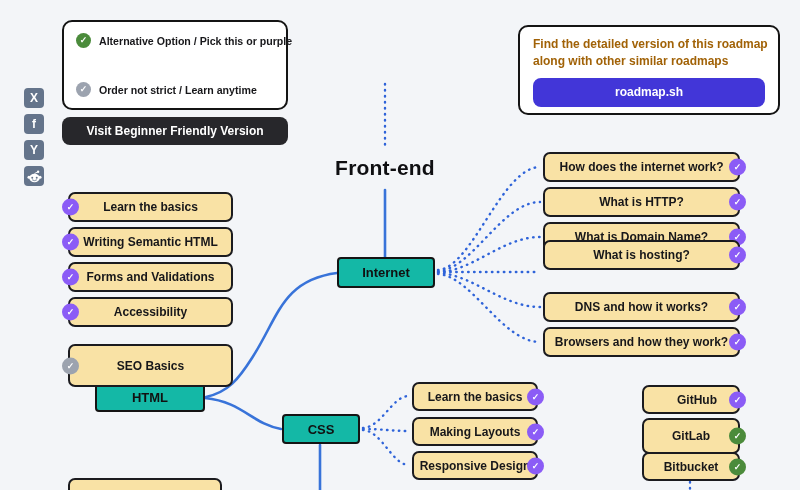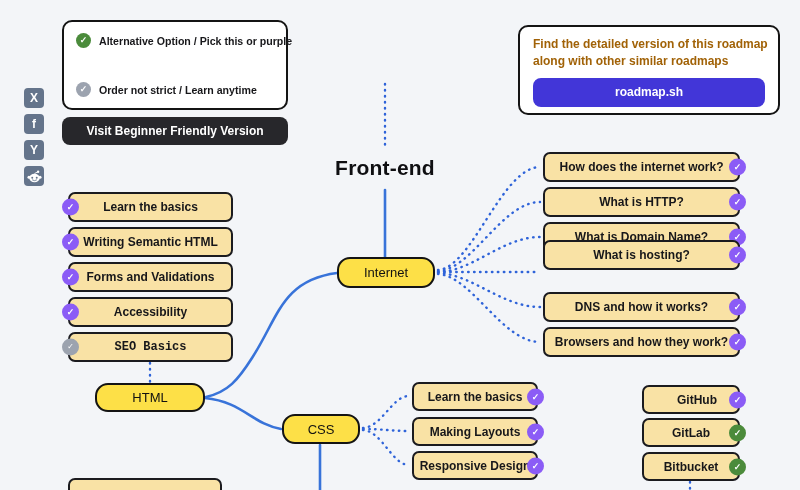--- a/index.html
+++ b/index.html
@@ -41,22 +41,22 @@
     background:#fff; border:2px solid #141414; border-radius:10px; padding:9px 13px; }
   .promo p { font-size:12px; font-weight:600; color:#a16207; line-height:1.45; white-space:nowrap; }
   .promo-btn { display:block; width:100%; height:29px; margin-top:7px; background:#4236d8;
     color:#fff; border:none; border-radius:8px; font-size:12px; font-weight:600;
     font-family:"Liberation Sans", sans-serif; cursor:pointer; }
 
   .page-title { position:absolute; left:305px; top:156px; width:160px; text-align:center;
     font-size:21px; font-weight:700; color:#0f0f12; letter-spacing:0.2px; }
 
   
-  .node { position:absolute; background:#fde047; border:2px solid #141414; border-radius:13px;
-    display:flex; align-items:center; justify-content:center; font-size:13px; font-weight:400;
+  .node { position:absolute; background:#14b8a6; border:2px solid #141414; border-radius:4px;
+    display:flex; align-items:center; justify-content:center; font-size:13px; font-weight:700;
     color:#111; cursor:pointer; }
 
   
   .topic { position:absolute; background:#f9e2a5; border:2px solid #1b1b1f; border-radius:7px;
     display:flex; align-items:center; justify-content:center; font-size:12px; font-weight:600;
     color:#17171a; cursor:pointer; }
   .topic .badge { position:absolute; top:50%; transform:translateY(-50%); }
   .topic .badge.r { right:-8px; }
   .topic .badge.l { left:-8px; }
 </style>
@@ -171,21 +171,21 @@
     <span class="badge l" data-badge="purple"></span>
   </div>
   <div class="topic" style="left:68px; top:262px; width:165px; height:30px;">
     <span>Forms and Validations</span>
     <span class="badge l" data-badge="purple"></span>
   </div>
   <div class="topic" style="left:68px; top:297px; width:165px; height:30px;">
     <span>Accessibility</span>
     <span class="badge l" data-badge="purple"></span>
   </div>
-  <div class="topic" style="left:68px; top:332px; width:165px; height:30px;font-family:Liberation Mono, monospace;">
+  <div class="topic" style="left:68px; top:344px; width:165px; height:43px;">
     <span>SEO Basics</span>
     <span class="badge l" data-badge="gray"></span>
   </div>
 
   <div class="topic" style="left:412px; top:382px; width:126px; height:29px;">
     <span>Learn the basics</span>
     <span class="badge r" data-badge="purple"></span>
   </div>
   <div class="topic" style="left:412px; top:417px; width:126px; height:29px;">
     <span>Making Layouts</span>
@@ -193,21 +193,21 @@
   </div>
   <div class="topic" style="left:412px; top:451px; width:126px; height:29px;">
     <span>Responsive Design</span>
     <span class="badge r" data-badge="purple"></span>
   </div>
 
   <div class="topic" style="left:642px; top:385px; width:98px; height:29px;padding-left:12px;">
     <span>GitHub</span>
     <span class="badge r" data-badge="purple"></span>
   </div>
-  <div class="topic" style="left:642px; top:418px; width:98px; height:29px;">
+  <div class="topic" style="left:642px; top:418px; width:98px; height:36px;">
     <span>GitLab</span>
     <span class="badge r" data-badge="green"></span>
   </div>
   <div class="topic" style="left:642px; top:452px; width:98px; height:29px;">
     <span>Bitbucket</span>
     <span class="badge r" data-badge="green"></span>
   </div>
 
   <div class="topic" style="left:68px; top:478px; width:154px; height:26px;"></div>
 

